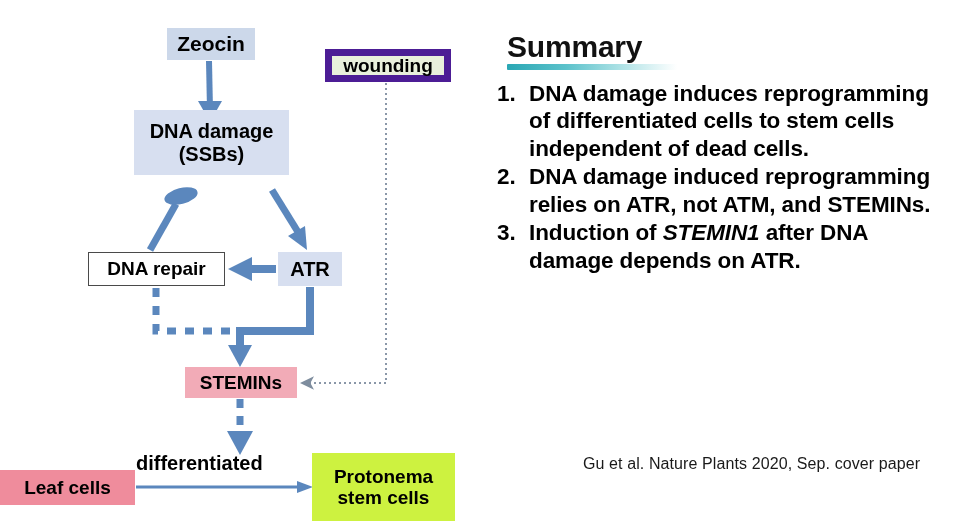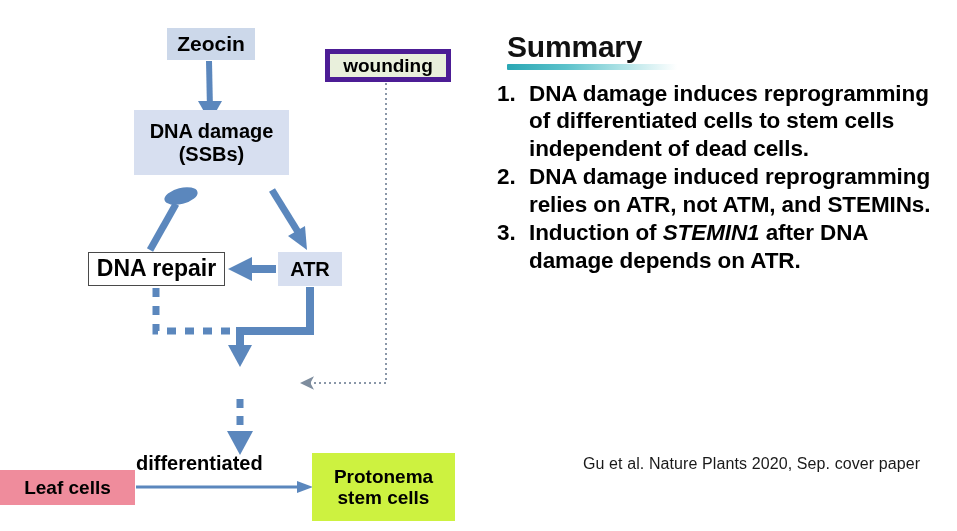--- a/index.html
+++ b/index.html
@@ -23,23 +23,23 @@
     text-align:center;
     font-weight:bold;
     color:#000;
     line-height:1.12;
     box-sizing:border-box;
     z-index:3;
     white-space:pre-line;
   }
 
   #n-zeocin{left:167px;top:28px;width:88px;height:32px;background:#ccd8ea;font-size:21px;}
-  #n-wounding{left:325px;top:49px;width:126px;height:33px;background:#e9f0dc;border:5px solid #4c1d95;font-size:19px;}
+  #n-wounding{left:325px;top:49px;width:126px;height:33px;background:#e9f0dc;border:7px solid #4c1d95;font-size:19px;}
   #n-dnadamage{left:134px;top:110px;width:155px;height:65px;background:#d7dff0;font-size:20px;}
-  #n-dnarepair{left:88px;top:252px;width:137px;height:34px;background:#ffffff;border:1px solid #4a4a4a;font-size:23px;}
+  #n-dnarepair{left:88px;top:252px;width:137px;height:34px;background:#ffffff;border:1px solid #4a4a4a;font-size:19px;}
   #n-atr{left:278px;top:252px;width:64px;height:34px;background:#d7dff0;font-size:20px;}
   #n-stemins{left:185px;top:367px;width:112px;height:31px;background:#f2abb7;font-size:19px;}
   #n-leafcells{left:0px;top:470px;width:135px;height:35px;background:#ef8c9c;font-size:19px;}
   #n-protonema{left:312px;top:453px;width:143px;height:68px;background:#cdf240;font-size:19px;}
 
   .edge-label{
     position:absolute;z-index:4;font-weight:bold;color:#000;
     font-size:20px;background:transparent;
   }
   #lbl-reprogramming{left:136px;top:452px;}
@@ -143,20 +143,21 @@
 
     <div class="node" id="n-wounding">wounding</div>
 
     <div class="node" id="n-dnadamage">DNA damage
 (SSBs)</div>
 
     <div class="node" id="n-dnarepair">DNA repair</div>
 
     <div class="node" id="n-atr">ATR</div>
 
+    <div class="node" id="n-stemins">STEMINs</div>
 
     <div class="node" id="n-leafcells">Leaf cells</div>
 
     <div class="node" id="n-protonema">Protonema
 stem cells</div>
 
     <div class="edge-label" id="lbl-reprogramming">differentiated</div>
   </div>
 
   <div id="summary">

